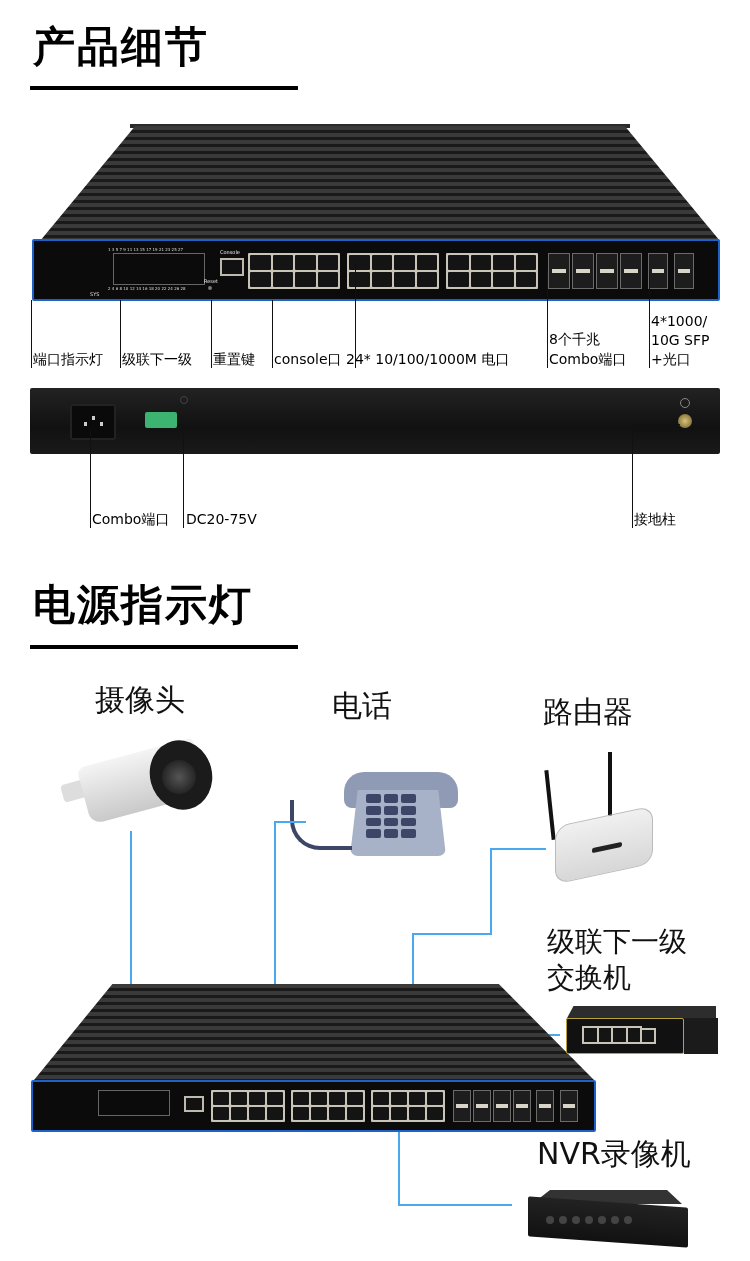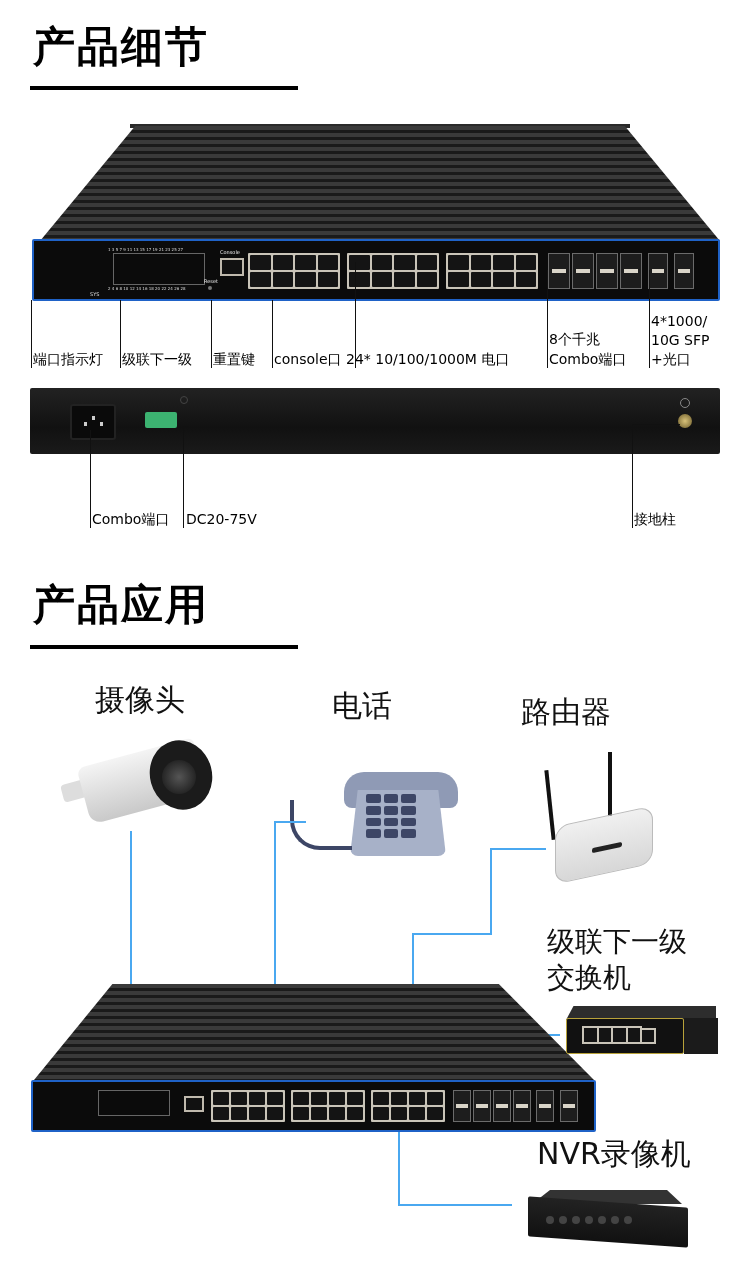--- a/index.html
+++ b/index.html
@@ -120,26 +120,26 @@
 <div class="callout-line" style="left:90px;top:430px;height:98px"></div>
 <div class="callout-line" style="left:183px;top:426px;height:102px"></div>
 <div class="callout-line" style="left:632px;top:424px;height:104px"></div>
 <div class="abs" style="left:632px;top:424px;width:48px;height:1px;background:#111"></div>
 <div class="abs" style="left:183px;top:426px;width:5px;height:1px;background:#111"></div>
 
 <div class="callout-text" style="left:92px;top:510px">Combo端口</div>
 <div class="callout-text" style="left:186px;top:510px">DC20-75V</div>
 <div class="callout-text" style="left:634px;top:510px">接地柱</div>
 
-<div class="section-title" style="top:584px">产品应用</div>
+<div class="section-title" style="top:584px">电源指示灯</div>
 <div class="section-rule" style="top:645px"></div>
 
 <div class="app-label" style="left:95px;top:680px">摄像头</div>
 <div class="app-label" style="left:332px;top:686px">电话</div>
-<div class="app-label" style="left:521px;top:692px">路由器</div>
+<div class="app-label" style="left:543px;top:692px">路由器</div>
 <div class="app-label sm" style="left:547px;top:924px">级联下一级</div>
 <div class="app-label sm" style="left:547px;top:960px">交换机</div>
 <div class="app-label" style="left:537px;top:1134px">NVR录像机</div>
 
 <div>
   <div class="abs" style="left:62px;top:782px;width:24px;height:18px;background:#ddd;border-radius:4px;transform:rotate(-15deg)"></div>
   <div class="abs" style="left:82px;top:752px;width:120px;height:58px;background:linear-gradient(180deg,#f4f4f4,#c9c9c9);border-radius:8px 6px 6px 12px;transform:rotate(-15deg)"></div>
   <div class="abs" style="left:150px;top:740px;width:62px;height:70px;background:#1b1b1b;border-radius:50%;transform:rotate(-15deg)"></div>
   <div class="abs" style="left:162px;top:760px;width:34px;height:34px;background:radial-gradient(#555,#111);border-radius:50%"></div>
 </div>

